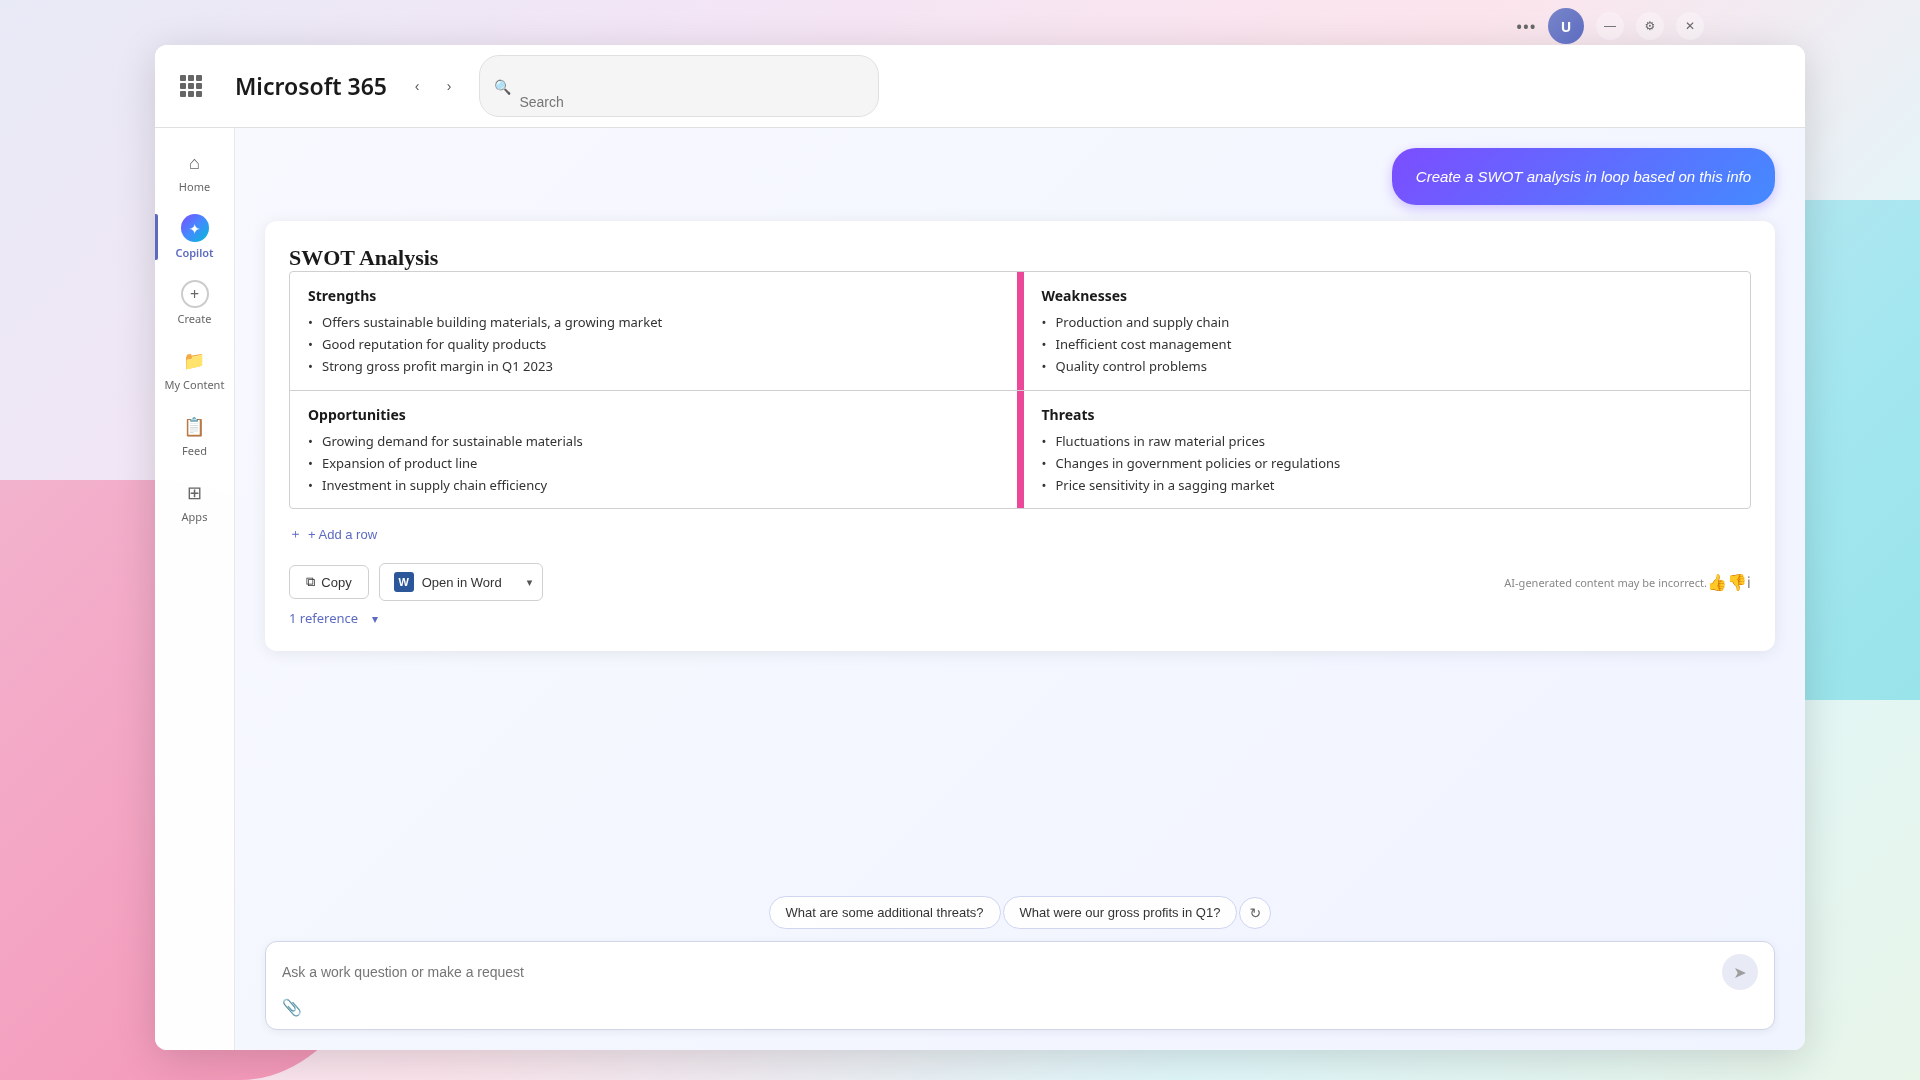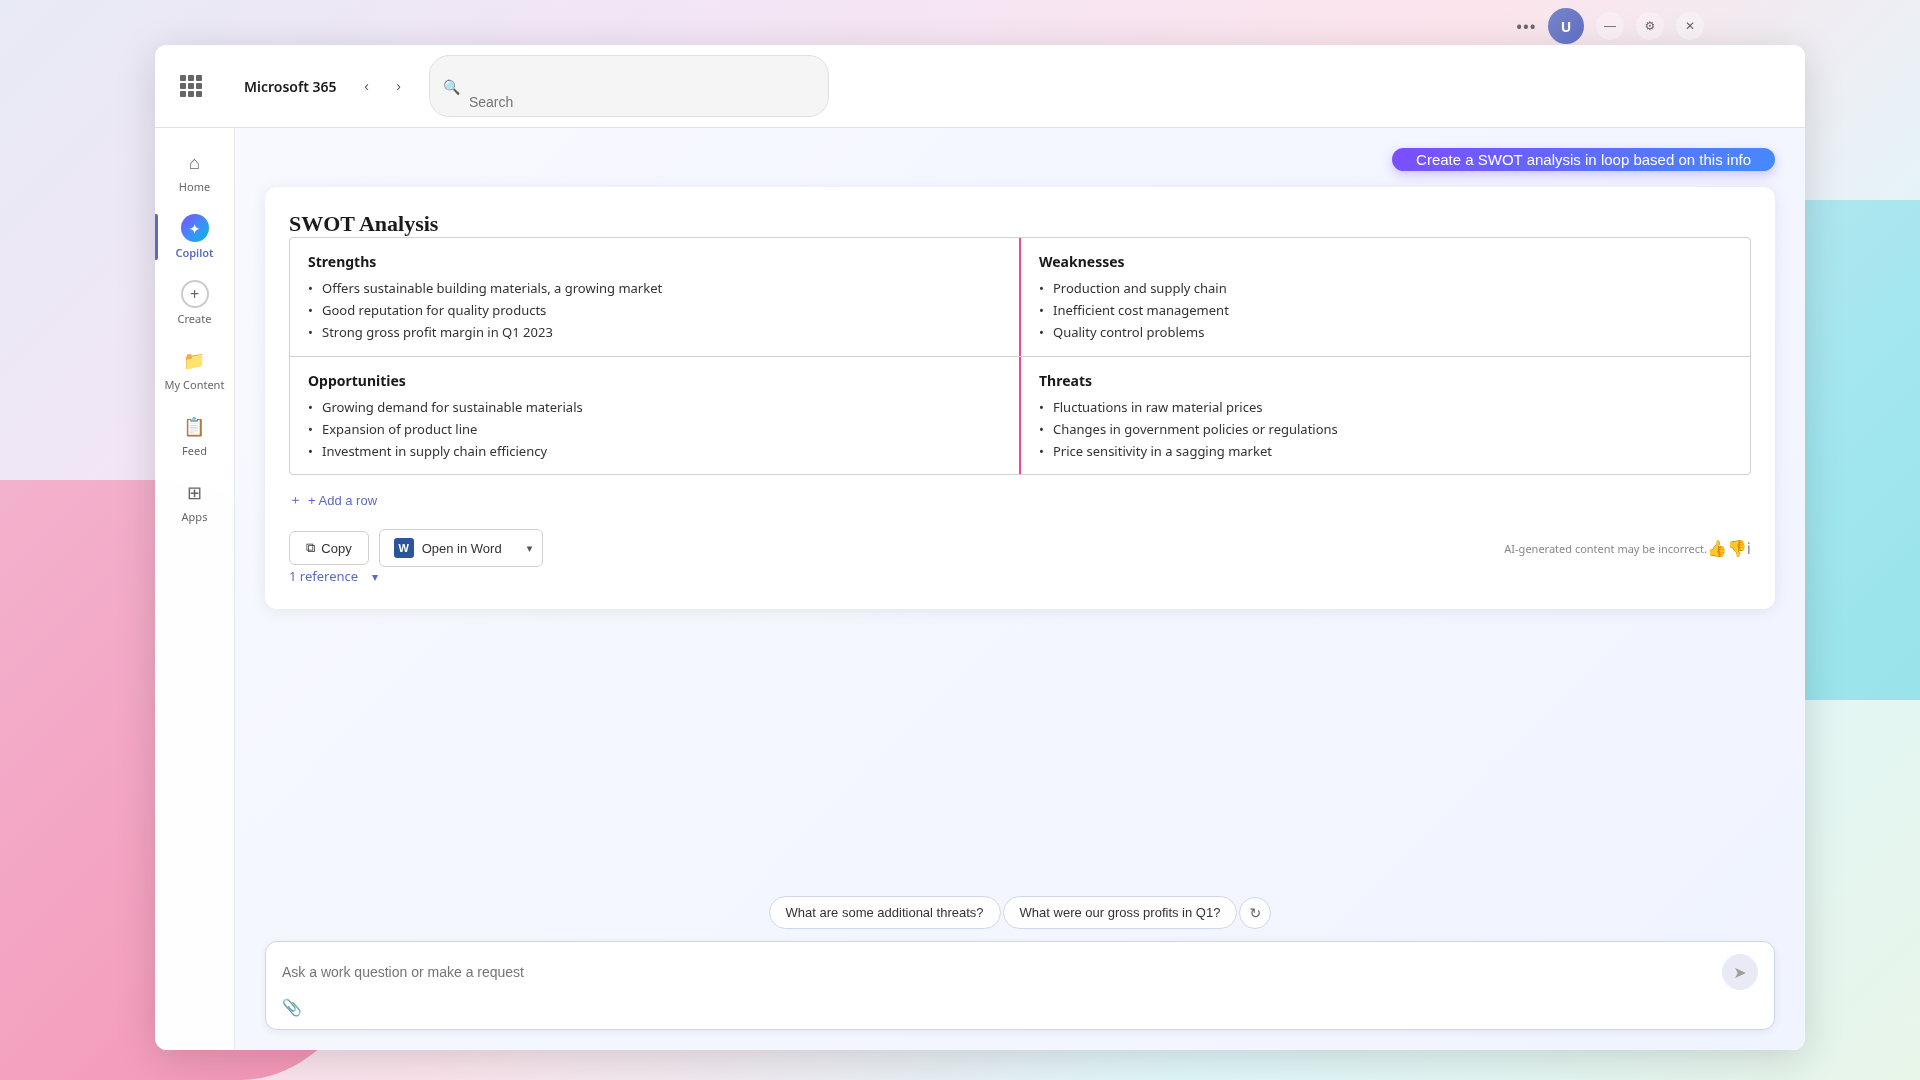--- a/index.html
+++ b/index.html
@@ -81,24 +81,24 @@
     .top-bar {
       display: flex;
       align-items: center;
       padding: 10px 20px;
       border-bottom: 1px solid #e0e0e0;
       background: rgba(255,255,255,0.95);
       gap: 16px;
       min-height: 56px;
     }
     .app-title {
-      font-size: 14px;
+      font-size: 23px;
       font-weight: 600;
       color: #1a1a1a;
-      margin-left: 21px;
+      margin-left: 12px;
     }
     .nav-arrows { display: flex; gap: 4px; }
     .nav-arrow {
       width: 28px; height: 28px; border-radius: 4px;
       border: none; background: transparent;
       cursor: pointer; display: flex; align-items: center; justify-content: center;
       color: #555; font-size: 14px;
     }
     .search-bar {
       display: flex; align-items: center;
@@ -194,25 +194,26 @@
       gap: 16px;
     }
 
     
     .create-swot-btn {
       align-self: flex-end;
       background: linear-gradient(135deg, #7c4dff, #448aff);
       color: white;
       border: none;
       border-radius: 24px;
-      padding: 3px 24px;
+      padding: 20px 24px;
       font-size: 15px;
       font-weight: 500;
       cursor: pointer;
       box-shadow: 0 4px 12px rgba(124,77,255,0.3);
+      font-style: italic;
     }
 
     
     .swot-card {
       background: white;
       border-radius: 12px;
       padding: 24px;
       box-shadow: 0 2px 16px rgba(0,0,0,0.08);
     }
     .swot-title {
@@ -231,21 +232,21 @@
       width: 100%;
     }
     .swot-row {
       display: flex;
       border-bottom: 1px solid #d0d0d0;
     }
     .swot-row:last-child { border-bottom: none; }
     .swot-cell {
       flex: 1;
       padding: 14px 18px;
-      border-right: 2px solid #ec4899;
+      border-right: 7px solid #ec4899;
       vertical-align: top;
     }
     .swot-cell:last-child { border-right: none; }
     .swot-cell-header {
       font-size: 14px;
       font-weight: 700;
       color: #1a1a1a;
       margin-bottom: 8px;
     }
     .swot-cell ul {
@@ -321,20 +322,21 @@
     .swot-actions-right { display: flex; align-items: center; gap: 0; }
     .ai-disclaimer { font-size: 11px; color: #888; }
     .feedback-btn {
       background: none; border: none; cursor: pointer;
       color: #888; font-size: 16px;
     }
 
     
     .reference-row {
       display: flex; align-items: center; gap: 14px;
+      margin-top: 8px;
       cursor: pointer;
     }
     .reference-text {
       font-size: 13px; color: #5c6bc0;
     }
     .reference-chevron { color: #5c6bc0; font-size: 12px; }
 
     
     .bottom-area {
       padding: 0 30px 20px;

